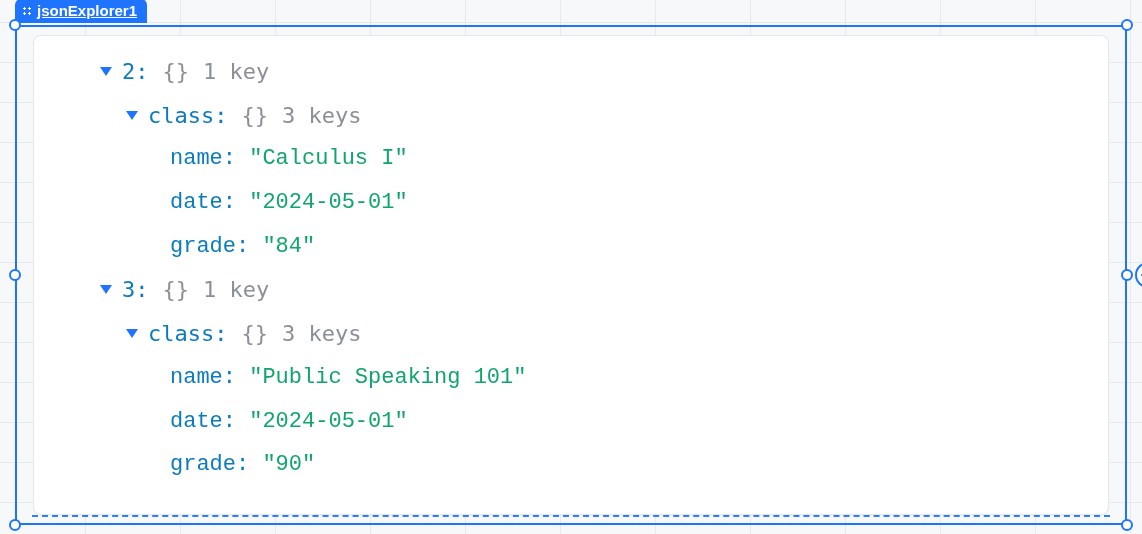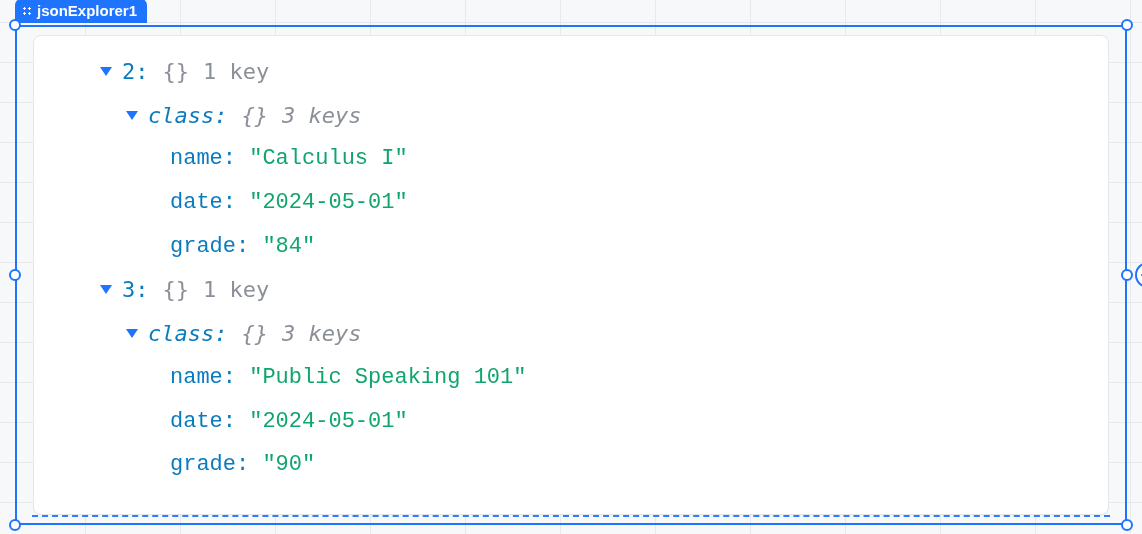--- a/index.html
+++ b/index.html
@@ -60,20 +60,21 @@
     color: #fff;
     font-family: -apple-system, BlinkMacSystemFont, sans-serif;
     font-size: 15px;
     font-weight: 600;
     padding: 3px 10px 4px 6px;
     border-radius: 6px 6px 0 0;
     display: flex;
     align-items: center;
     gap: 4px;
     z-index: 4;
+    text-decoration: underline;
   }
   .tag .grip {
     display: inline-block;
     width: 12px;
     height: 12px;
     position: relative;
   }
   .tag .grip::before {
     content: "";
     position: absolute;
@@ -136,21 +137,21 @@
     z-index: 2;
   }
 
   .row {
     display: flex;
     align-items: baseline;
     white-space: pre;
     padding: 7px 0;
   }
   .indent1 { padding-left: 44px; }
-  .indent2 { padding-left: 70px; font-style: italic; }
+  .indent2 { padding-left: 70px; }
   .indent3 { padding-left: 114px; font-family: Liberation Mono, monospace; }
 
   .caret {
     display: inline-block;
     width: 0; height: 0;
     border-left: 6px solid transparent;
     border-right: 6px solid transparent;
     border-top: 9px solid #1e74ff;
     margin-right: 10px;
     position: relative;

